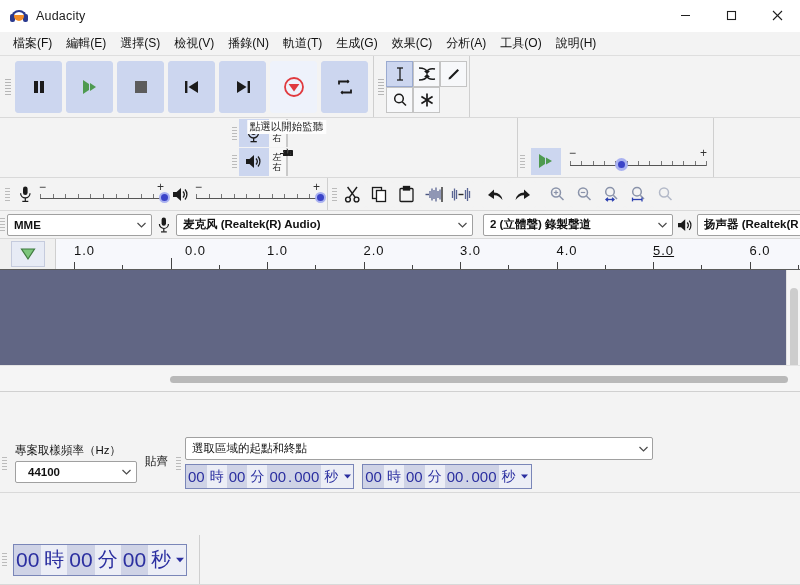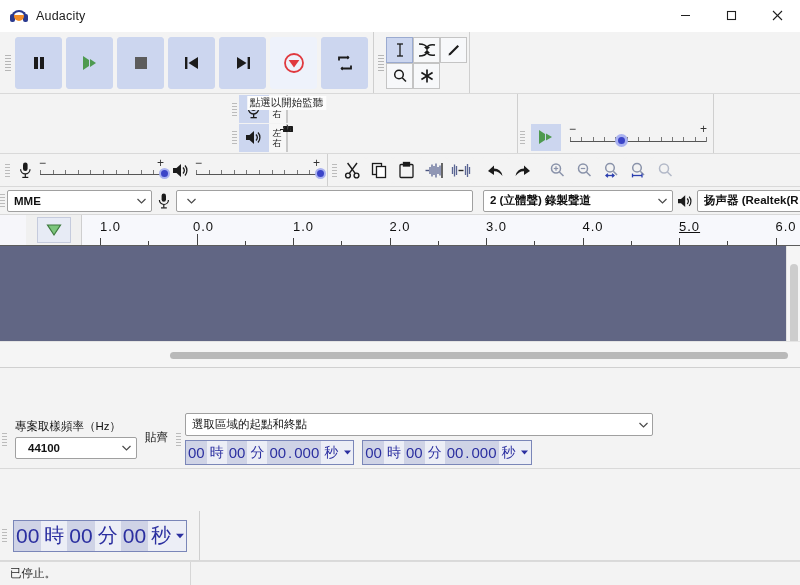--- a/index.html
+++ b/index.html
@@ -181,21 +181,21 @@
   .combo {
     height: 22px; background: #fff; border: 1px solid #a0a0a0; border-radius: 2px;
     display: flex; align-items: center; padding: 0 2px 0 6px;
     font-size: 11.5px; color: #111; position: relative;
   }
   .combo .cval { overflow: hidden; white-space: nowrap; text-overflow: clip; flex: 1 1 auto; font-weight: bold; }
   .combo .carrow { width: 16px; display: flex; align-items: center; justify-content: center; flex: 0 0 16px; }
   .dev-ico { width: 24px; display: flex; align-items: center; justify-content: center; flex: 0 0 24px; }
 
   
-  .ruler-row { height: 31px; display: flex; background: #f6f6fa; flex: 0 0 31px; border-bottom: 1px solid #5c5c5c; padding-left: 26px; }
+  .ruler-row { height: 31px; display: flex; background: #f6f6fa; flex: 0 0 31px; border-bottom: 1px solid #5c5c5c; }
   .ruler-pin {
     width: 56px; flex: 0 0 56px; display: flex; align-items: center; justify-content: center;
     background: #f0f0f0; border-right: 1px solid #cfcfcf;
   }
   .pin-btn { width: 34px; height: 26px; background: #e7ebf5; border: 1px solid #c5cbdd; display:flex; align-items:center; justify-content:center; }
   .ruler { flex: 1 1 auto; position: relative; background: #f7f8fc; overflow: hidden; }
   .rlabel { position: absolute; font-size: 13px; color: #111; top: 4px; font-family: "Liberation Sans", sans-serif; letter-spacing: 1px; }
   .rtick { position: absolute; width: 1px; background: #444; bottom: 0; }
 
   
@@ -273,20 +273,33 @@
       </div>
       <div class="win-btn close">
         <svg width="11" height="11" viewBox="0 0 11 11">
             <line x1="1" y1="1" x2="10" y2="10" stroke="currentColor" stroke-width="1.1"></line>
             <line x1="10" y1="1" x2="1" y2="10" stroke="currentColor" stroke-width="1.1"></line>
           </svg>
       </div>
     </div>
   </div>
 
+  <div class="menubar">
+    <div class="menu-item">檔案(F)</div>
+    <div class="menu-item">編輯(E)</div>
+    <div class="menu-item">選擇(S)</div>
+    <div class="menu-item">檢視(V)</div>
+    <div class="menu-item">播錄(N)</div>
+    <div class="menu-item">軌道(T)</div>
+    <div class="menu-item">生成(G)</div>
+    <div class="menu-item">效果(C)</div>
+    <div class="menu-item">分析(A)</div>
+    <div class="menu-item">工具(O)</div>
+    <div class="menu-item">說明(H)</div>
+  </div>
 
   <div class="toolbar-dock row1">
 
     <div class="tb transport">
       <div class="grip">
           <i></i>
           <i></i>
           <i></i>
           <i></i>
           <i></i>
@@ -729,20 +742,21 @@
       </div>
       <div class="dev-ico">
         <svg width="14" height="18" viewBox="0 0 14 18" fill="#1b1b1b">
           <rect x="4.6" y="1.5" width="4.4" height="8.2" rx="2.2"></rect>
           <path d="M2.4 8 a4.5 4.5 0 0 0 9 0" fill="none" stroke="#1b1b1b" stroke-width="1.2"></path>
           <rect x="6.2" y="12.6" width="1.2" height="3"></rect>
           <rect x="4" y="15.3" width="5.8" height="1.2"></rect>
         </svg>
       </div>
       <div class="combo" style="width:297px; flex:0 0 297px;">
+        <span class="cval">麦克风 (Realtek(R) Audio)</span>
         <span class="carrow">
           <svg width="9" height="6" viewBox="0 0 9 6">
               <path d="M0.5 1 L4.5 5 L8.5 1" fill="none" stroke="#4a4a4a" stroke-width="1.2"></path>
             </svg>
         </span>
       </div>
       <div class="combo" style="width:190px; flex:0 0 190px; margin-left:10px;">
         <span class="cval">2 (立體聲) 錄製聲道</span>
         <span class="carrow">
           <svg width="9" height="6" viewBox="0 0 9 6">
@@ -768,21 +782,21 @@
       <div class="pin-btn">
         <svg width="20" height="16" viewBox="0 0 20 16">
           <path d="M3.5 3 L16.5 3 L10 13 Z" fill="#7cc67c" stroke="#3f7a3f" stroke-width="1.2"></path>
         </svg>
       </div>
     </div>
     <div class="ruler" id="ruler">
         <span class="rlabel" style="left: 18px;">1.0</span>
         <i class="rtick" style="left: 18px; height: 7px;"></i>
         <i class="rtick" style="left: 66.25px; height: 4px;"></i>
-        <span class="rlabel" style="left: 111px;">0.0</span>
+        <span class="rlabel" style="left: 129px;">0.0</span>
         <i class="rtick" style="left: 114.5px; height: 11px;"></i>
         <i class="rtick" style="left: 162.75px; height: 4px;"></i>
         <span class="rlabel" style="left: 211px;">1.0</span>
         <i class="rtick" style="left: 211px; height: 7px;"></i>
         <i class="rtick" style="left: 259.25px; height: 4px;"></i>
         <span class="rlabel" style="left: 307.5px;">2.0</span>
         <i class="rtick" style="left: 307.5px; height: 7px;"></i>
         <i class="rtick" style="left: 355.75px; height: 4px;"></i>
         <span class="rlabel" style="left: 404px;">3.0</span>
         <i class="rtick" style="left: 404px; height: 7px;"></i>
@@ -907,19 +921,14 @@
             <svg width="8" height="6" viewBox="0 0 8 6">
                 <path d="M0 0.8 L4 5.2 L8 0.8 Z" fill="#2b2fa0"></path>
               </svg>
           </span>
         </div>
       </div>
       <div style="flex:1 1 auto; border-left:1px solid #cfcfcf; margin-left:12px;"></div>
     </div>
   </div>
 
-  <div class="statusbar">
-    <div class="status-cell" style="width:190px;">已停止。</div>
-    <div class="status-div"></div>
-    <div class="status-cell status-grow"></div>
-  </div>
 
 </div>
 
 </body></html>

